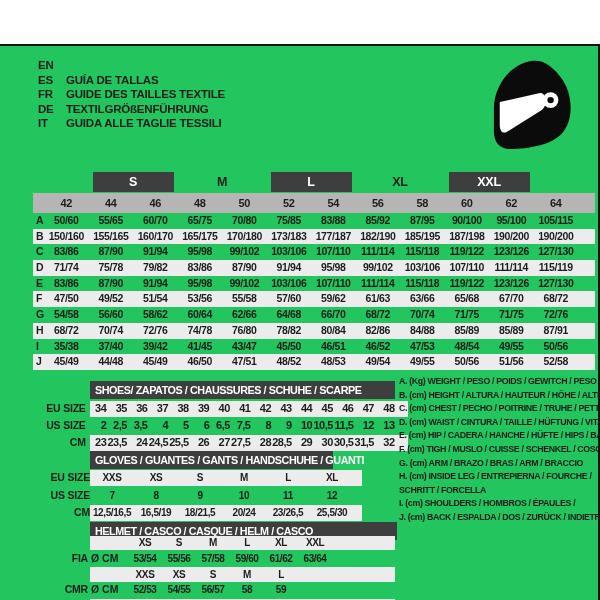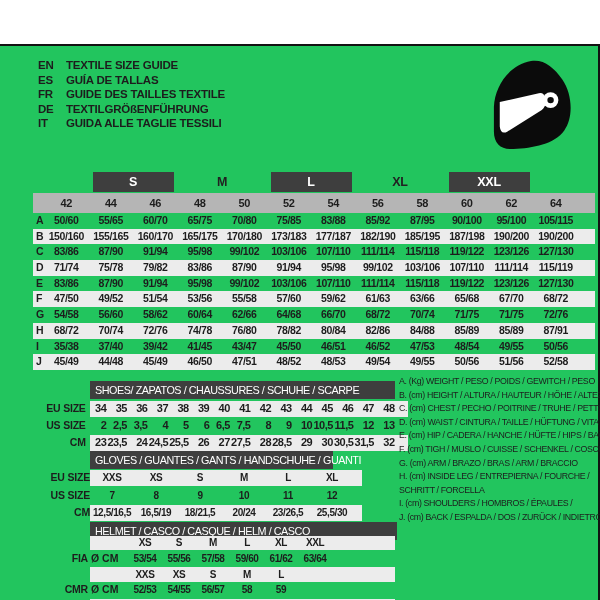--- a/index.html
+++ b/index.html
@@ -25,21 +25,21 @@
   .size-group.text{color:#222;}
   .numbers-row{height:20px;line-height:20px;background:#b5b5b5;}
   .numbers-row .cell{font-size:11px;}
   .m-row{height:15.7px;line-height:15.7px;}
   .m-row.shaded{background:#ececec;}
   .row-letter{padding-left:3px;font-weight:bold;font-size:10.5px;}
   .cell{text-align:center;font-weight:bold;font-size:10.5px;letter-spacing:-0.4px;white-space:nowrap;position:relative;z-index:1;}
 
   
   .sec-header{position:absolute;height:18px;line-height:18px;background:#3e3e3e;color:#fff;
-              font-weight:normal;font-size:10.8px;letter-spacing:-0.45px;padding-left:5px;white-space:nowrap;}
+              font-weight:bold;font-size:10.8px;letter-spacing:-0.45px;padding-left:5px;white-space:nowrap;}
   .shoes-header{left:90px;top:337px;width:300px;}
   .gloves-header{left:90px;top:407px;width:238px;}
   .helmet-header{left:90px;top:478px;width:302px;}
 
   
   .shoes-table{position:absolute;left:33px;top:356px;width:375px;}
   .shoes-row{display:grid;grid-template-columns:52.7px repeat(15,20.6px) 1fr;height:17px;line-height:17px;position:relative;}
   .shoes-row .cell{font-size:11px;letter-spacing:-0.5px;text-align:right;}
   .s-label{font-weight:bold;font-size:10.5px;padding-left:5px;letter-spacing:-0.2px;position:relative;z-index:1;text-align:right;}
   .srow-shaded::before{content:"";position:absolute;left:57px;right:0;top:0.5px;bottom:0.5px;background:#ececec;}
@@ -51,33 +51,32 @@
 
   
   .helmet-table{position:absolute;left:33px;top:491px;width:362px;}
   .h-row{display:grid;grid-template-columns:55px 40px repeat(6,34px) 1fr;height:15.8px;line-height:15.8px;position:relative;}
   .h-row .cell{font-size:10px;}
   .hrow-shaded::before{content:"";position:absolute;left:57px;right:0;top:0.5px;bottom:0.5px;background:#ececec;}
   .unit{font-weight:bold;font-size:10.5px;padding-left:3px;position:relative;z-index:1;white-space:nowrap;}
 
   
   .legend{position:absolute;left:399px;top:331px;width:198px;}
-  .legend-line{font-size:8.8px;font-weight:normal;letter-spacing:-0.35px;line-height:13.6px;white-space:nowrap;}
+  .legend-line{font-size:8.8px;font-weight:bold;letter-spacing:-0.35px;line-height:13.6px;white-space:nowrap;}
 </style>
 </head>
 <body>
 
 <div class="page">
   <div class="border-top"></div>
   <div class="border-right"></div>
 
   <div class="lang-block">
       <div class="lang-row">
         <div class="lang-code">EN</div>
-        <div class="lang-title">TEXTILE SIZE GUIDE</div>
       </div>
       <div class="lang-row">
         <div class="lang-code">ES</div>
         <div class="lang-title">GUÍA DE TALLAS</div>
       </div>
       <div class="lang-row">
         <div class="lang-code">FR</div>
         <div class="lang-title">GUIDE DES TAILLES TEXTILE</div>
       </div>
       <div class="lang-row">

